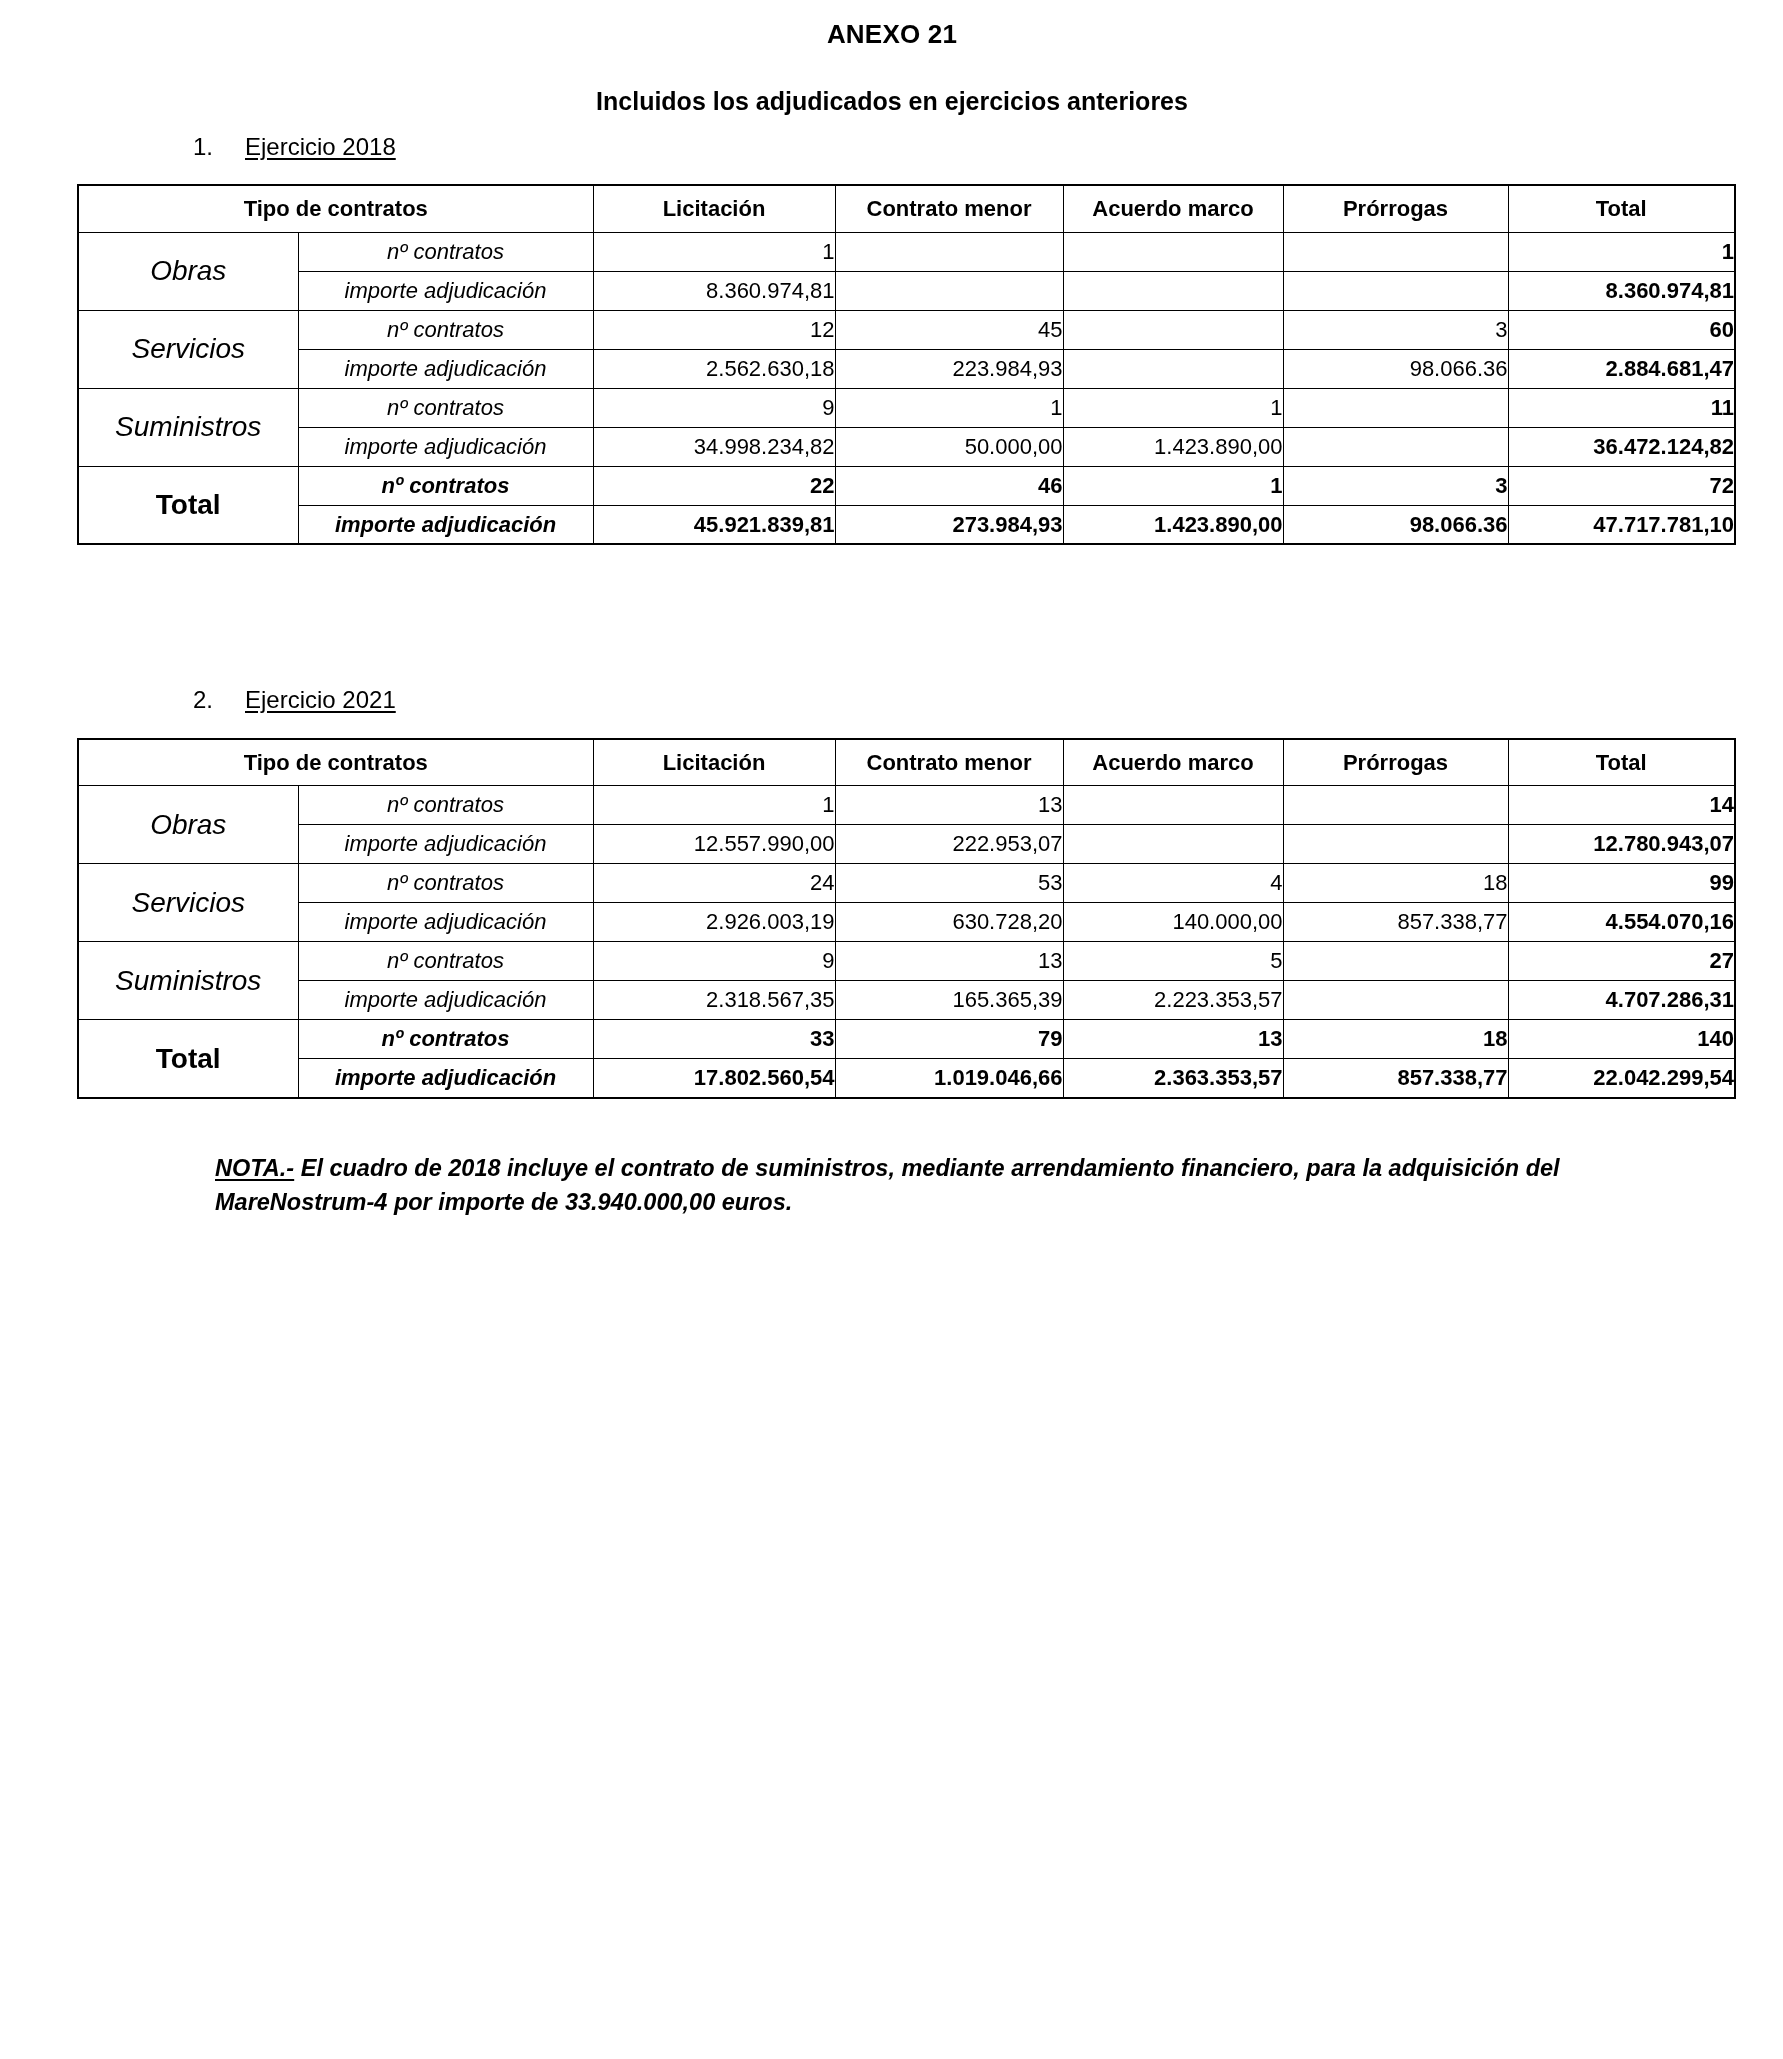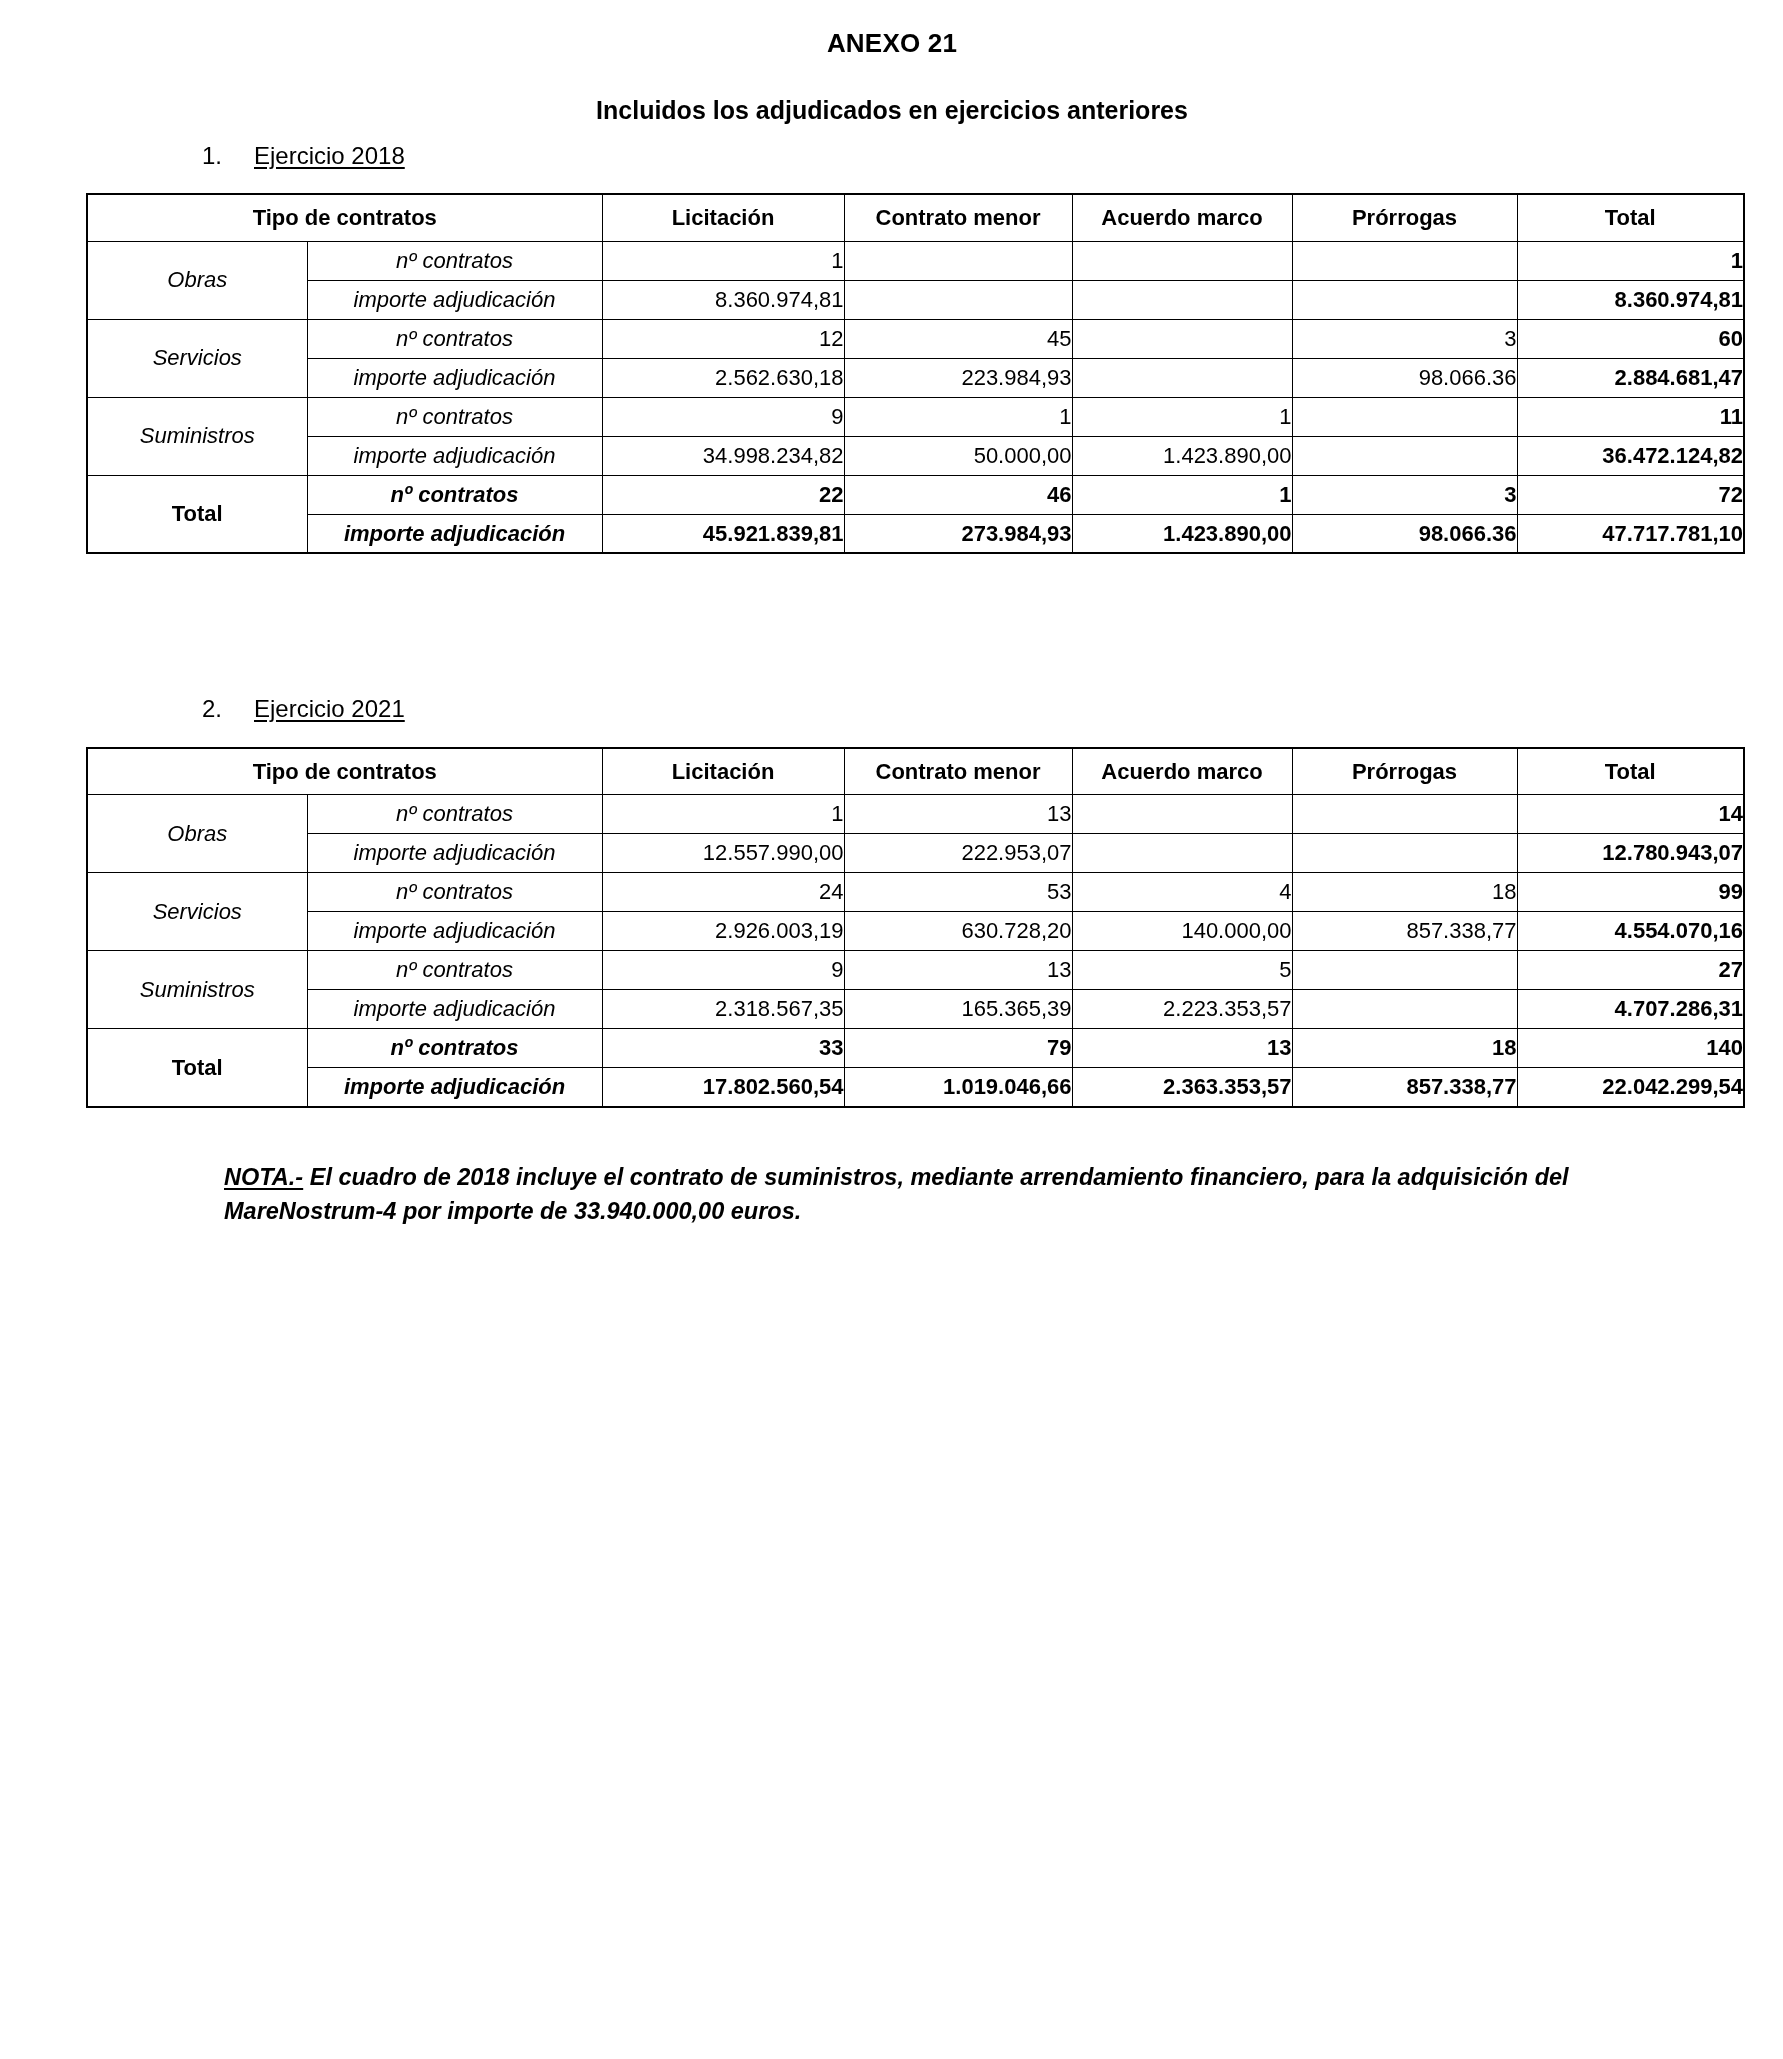--- a/index.html
+++ b/index.html
@@ -11,21 +11,21 @@
     width: 1784px;
     height: 2060px;
     font-family: "Liberation Sans", sans-serif;
     color: #000000;
     position: relative;
     overflow: hidden;
   }
   .page {
     width: 1784px;
     height: 1452px;
-    padding: 16px;
+    padding: 7px;
     box-sizing: border-box;
     position: relative;
   }
 
   
   .title-block {
     text-align: center;
     padding-top: 11.7px;
   }
   .title-anexo {
@@ -95,21 +95,21 @@
     font-weight: bold;
     text-align: center;
     height: 47px;
     font-size: 22px;
   }
   table.data { border: 2.5px solid #000; }
 
   .col-group {
     text-align: center;
     font-style: italic;
-    font-size: 22px;
+    font-size: 28px;
   }
   .col-metric {
     text-align: center;
     font-style: italic;
     padding-right: 15px;
     font-size: 22px;
   }
   td.num {
     text-align: right;
     padding-right: 13.4px;

